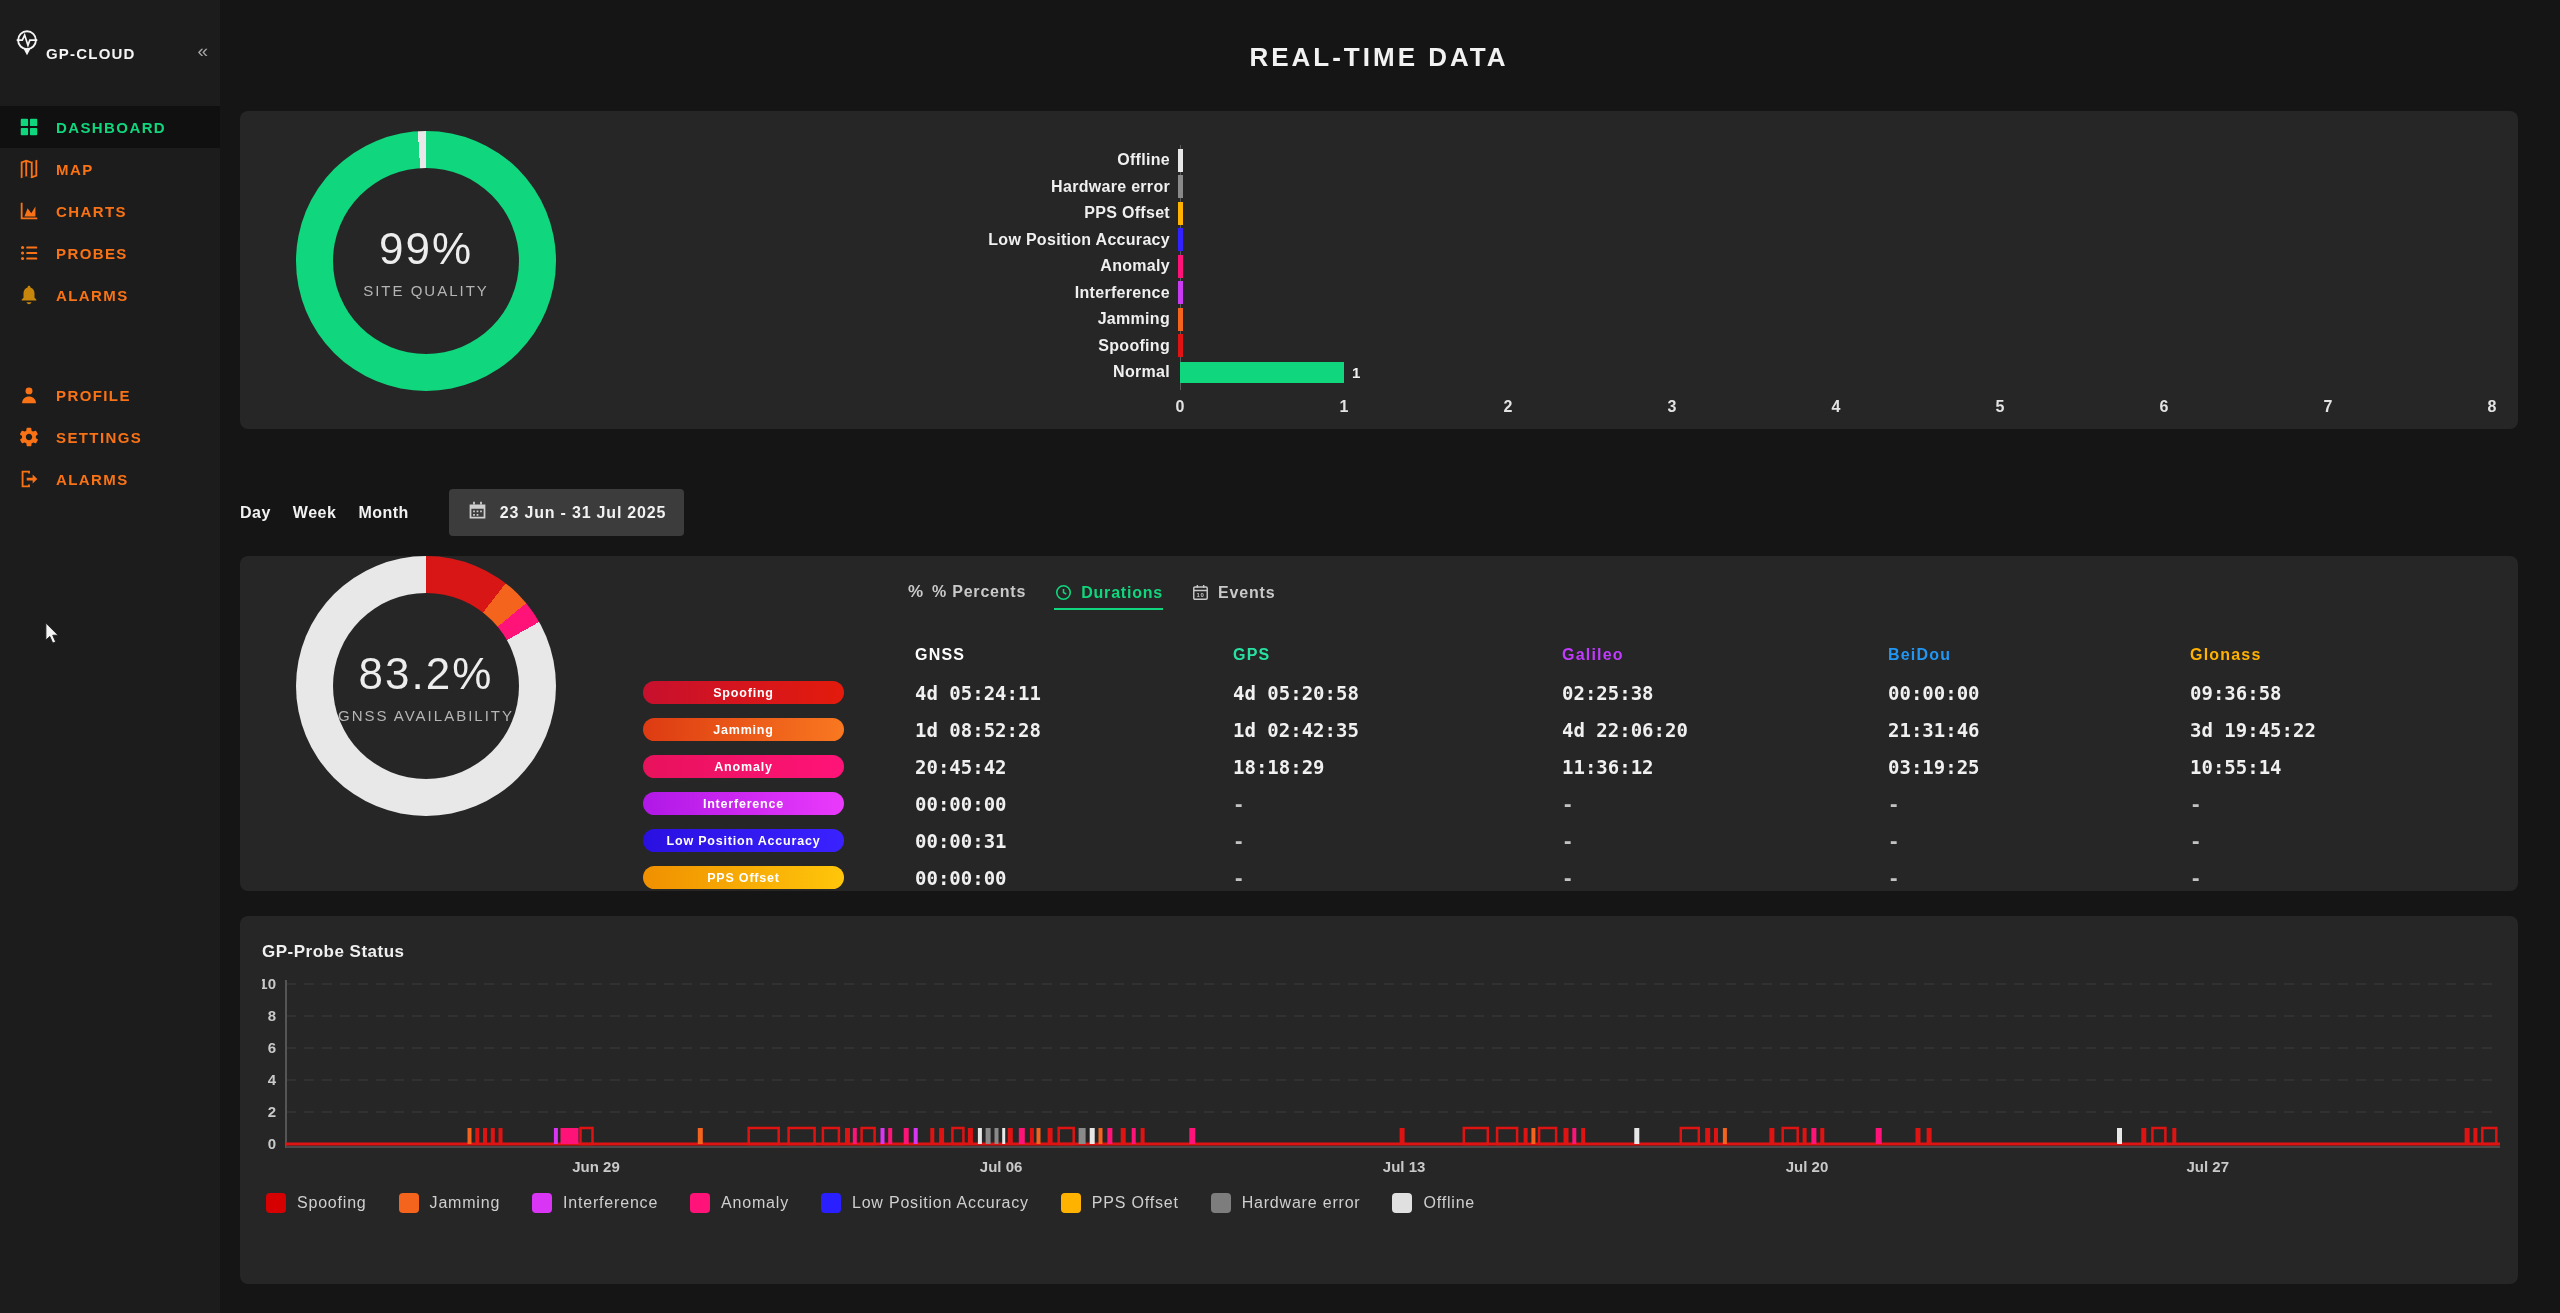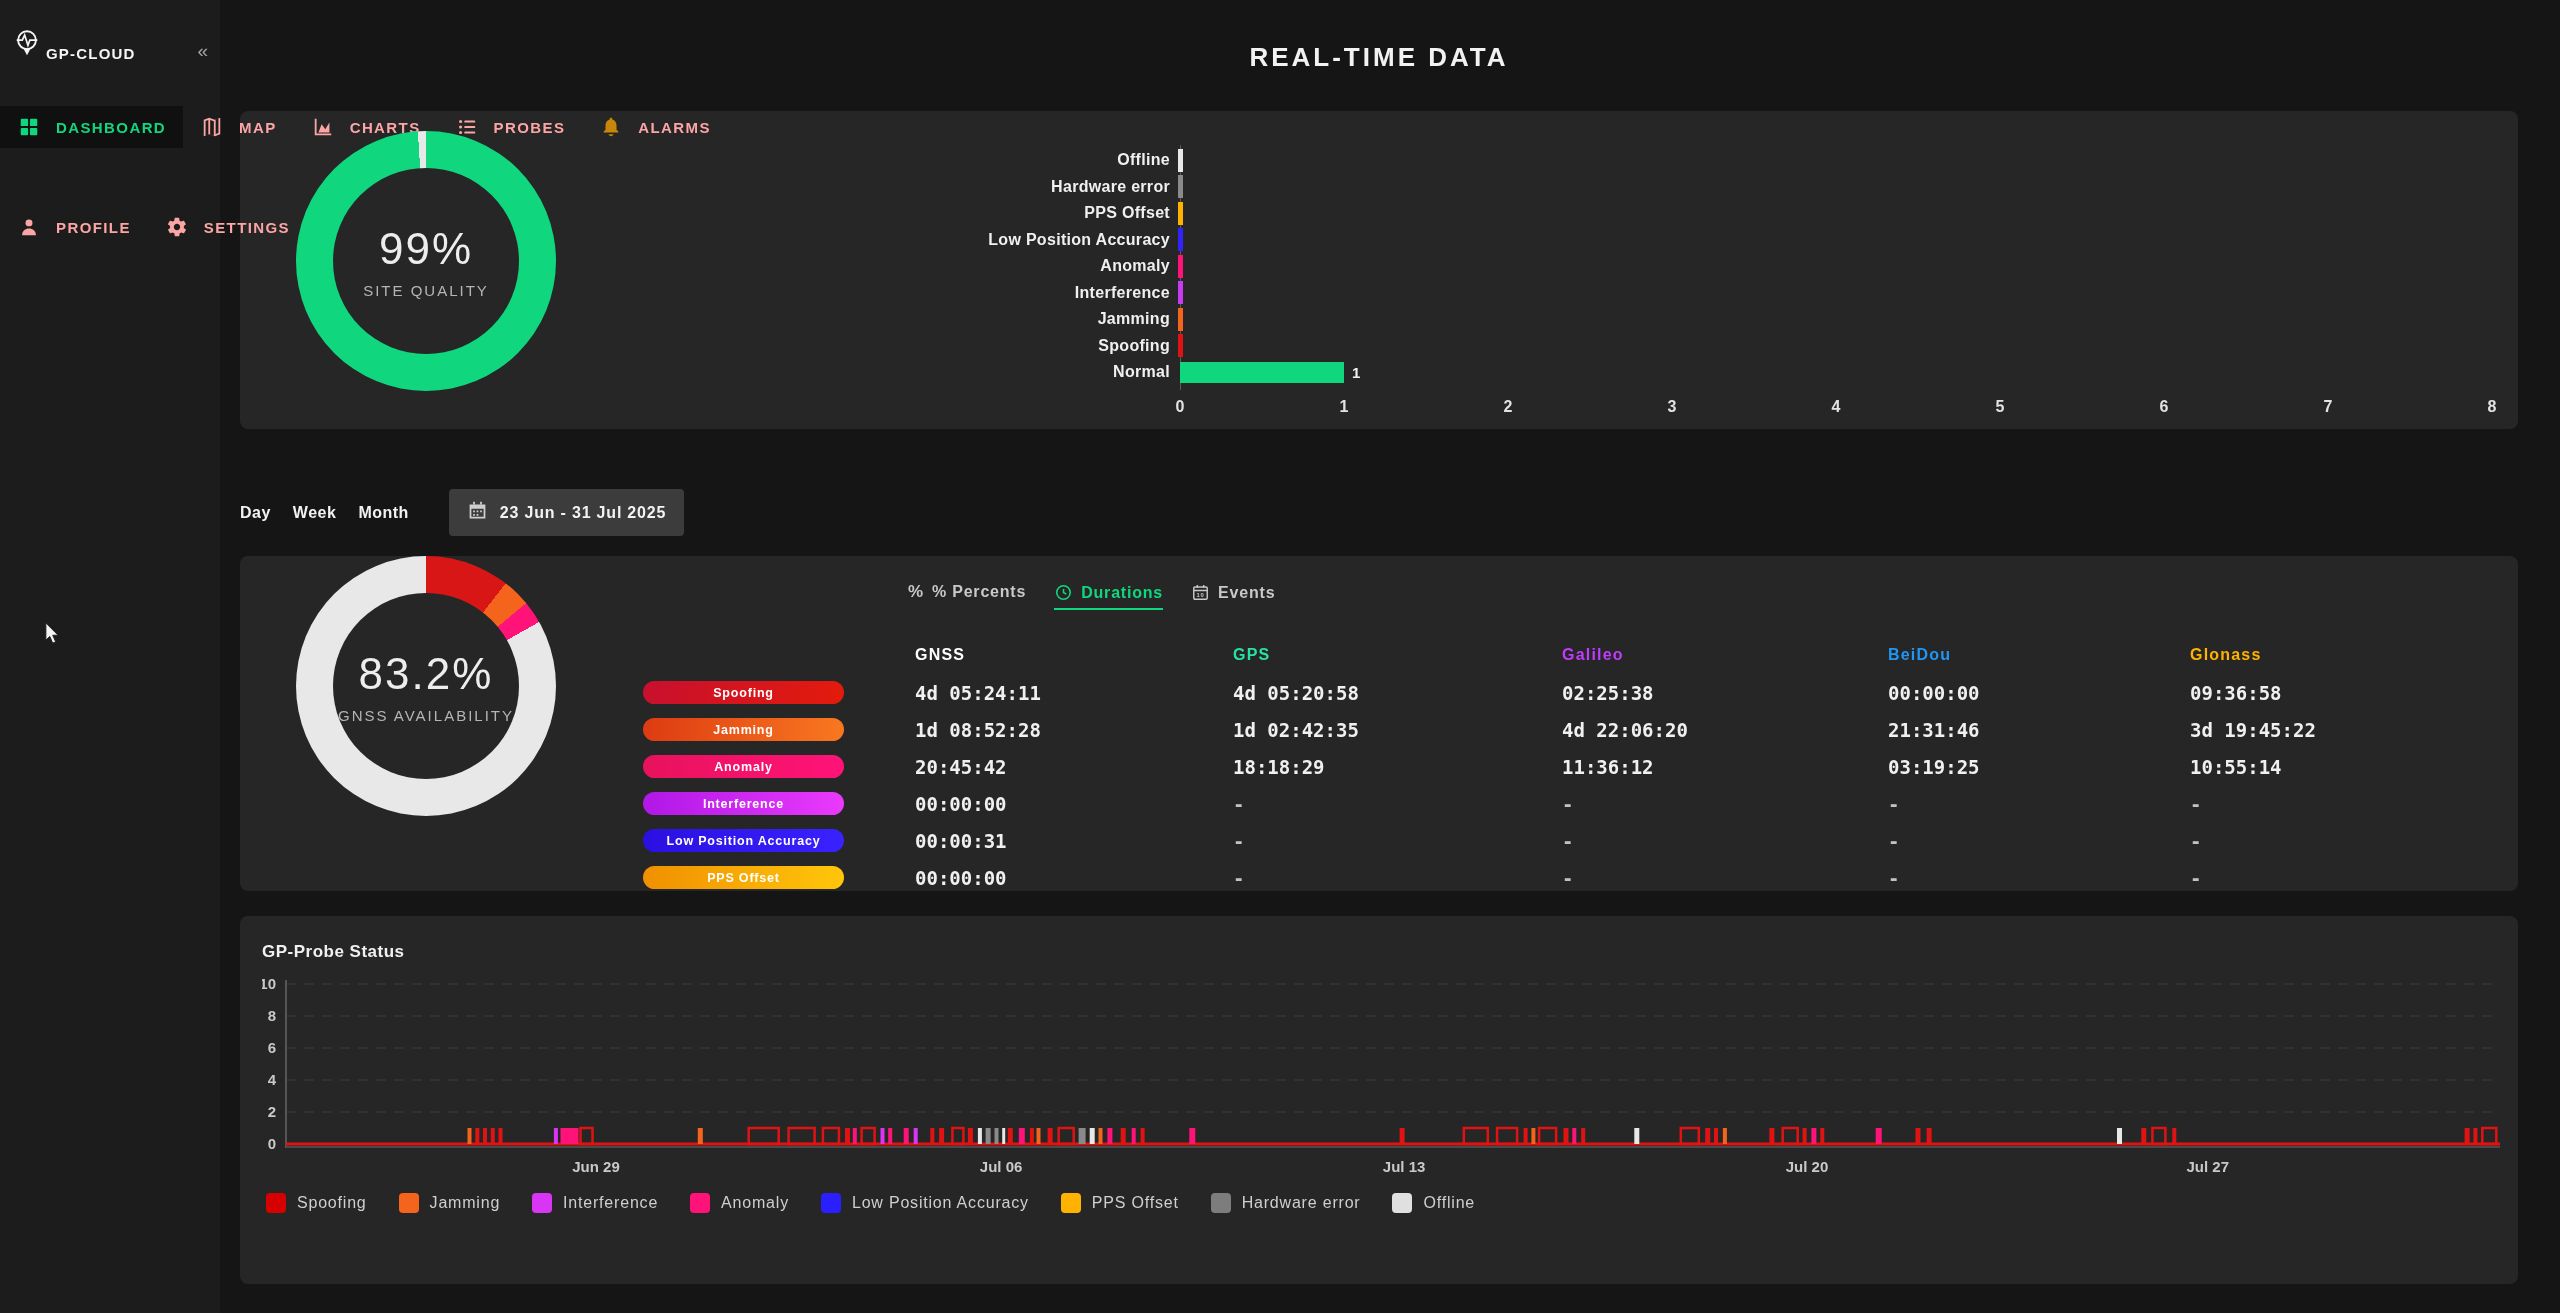--- a/index.html
+++ b/index.html
@@ -9,24 +9,24 @@
     background:#151515; color:#ececec;
     font-family:"Liberation Sans", sans-serif;
   }
   .app { display:flex; width:2560px; height:1313px; }
 
   
   .sidebar { width:220px; flex-shrink:0; background:#1c1c1c; position:relative; }
   .logo-row { display:flex; align-items:flex-end; gap:4px; padding:28px 14px 14px 12px; }
   .logo-text { font-size:15px; font-weight:bold; letter-spacing:1.2px; color:#f5f5f5; }
   .collapse { margin-left:auto; color:#a5a5a5; font-size:19px; cursor:pointer; letter-spacing:-2px; }
-  .menu { margin-top:30px; display:flex; }
+  .menu { margin-top:30px; display:flex; flex-direction:column; }
   .menu.footer { margin-top:58px; }
   .menu-item { display:flex; align-items:center; gap:15px; height:42px; padding:0 17px;
-    color:#fca5a5; font-weight:bold; font-size:15px; letter-spacing:1.4px; cursor:pointer; }
+    color:#f97316; font-weight:bold; font-size:15px; letter-spacing:1.4px; cursor:pointer; }
   .menu-item .mi { width:24px; height:24px; display:flex; align-items:center; justify-content:center; }
   .menu-item svg { width:22px; height:22px; }
   .menu-item.active { background:#101010; color:#10d77e; }
   .cursor-arrow { position:absolute; left:44px; top:623px; }
 
   
   .main { flex:1; padding:42px 45px 0 20px; }
   .page-title { margin:0 0 38px 0; font-size:26px; font-weight:bold; letter-spacing:3px; color:#f2f2f2;text-align:center; }
   .card { background:#262626; border-radius:8px; }
 

